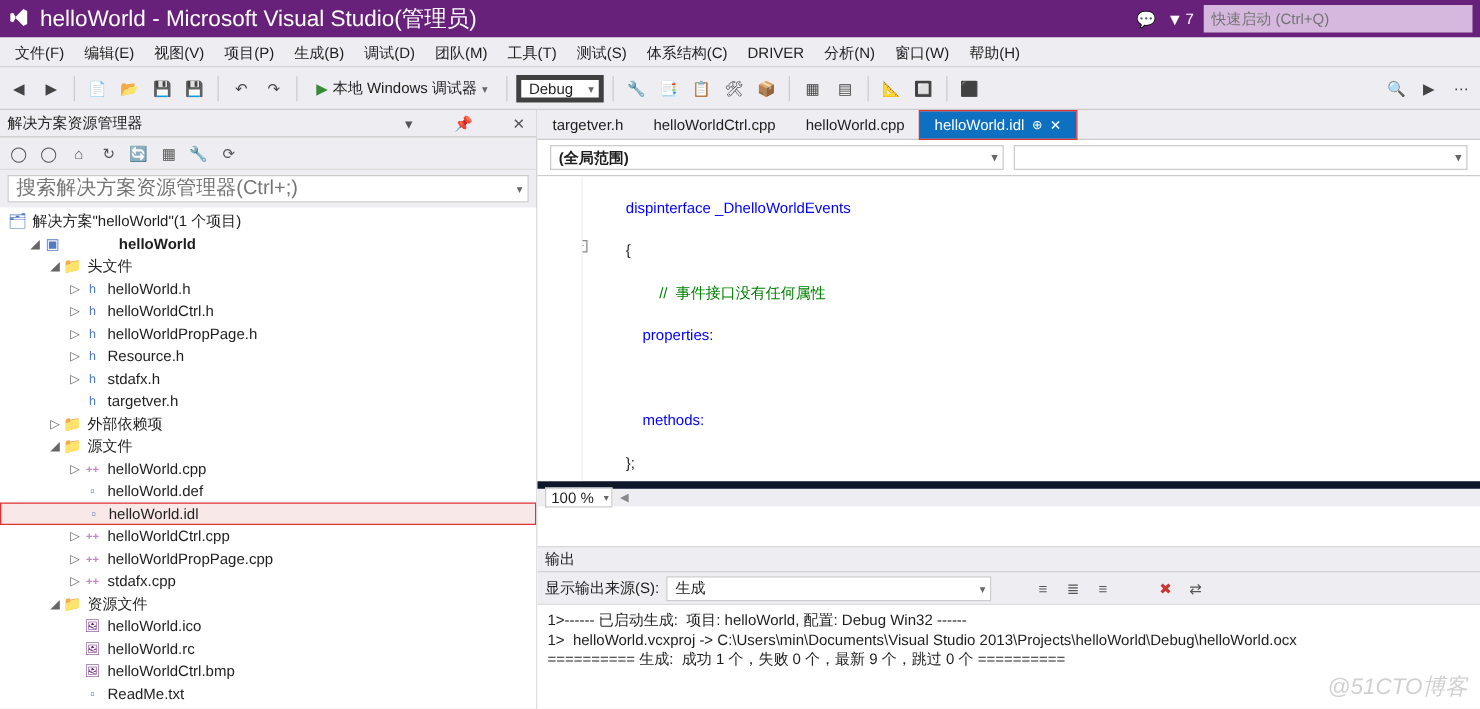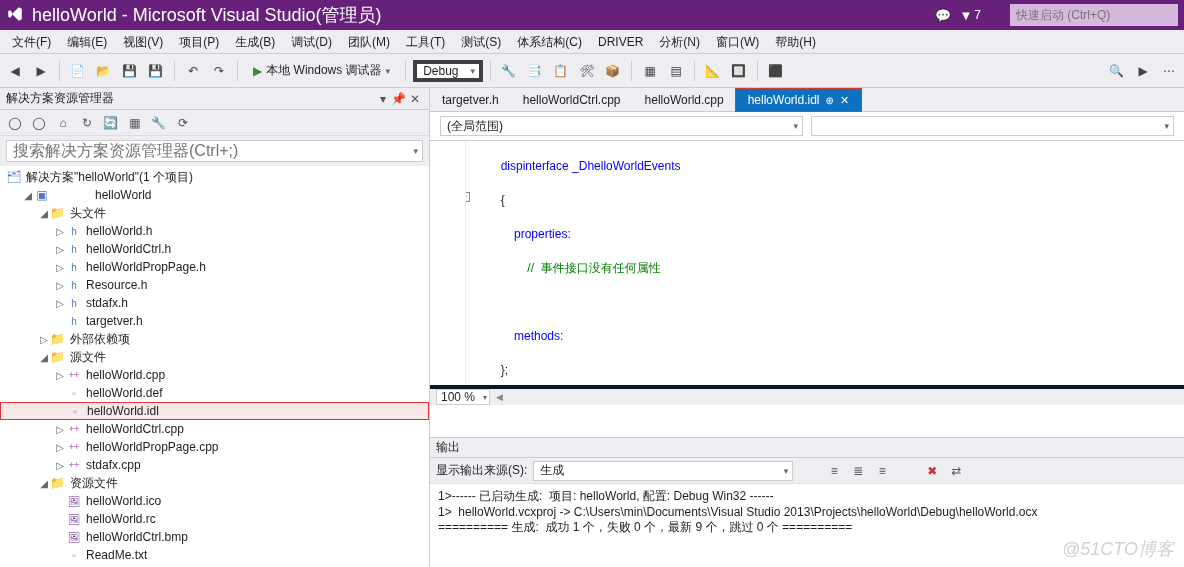--- a/index.html
+++ b/index.html
@@ -4,77 +4,77 @@
 <style>
   * { box-sizing: border-box; margin: 0; padding: 0; font-family: "Microsoft YaHei", "Segoe UI", sans-serif; font-size: 12px; }
   body { background: #eeeef2; color: #1e1e1e; width: 1184px; height: 567px; overflow: hidden; display: flex; flex-direction: column; }
   
   .titlebar { height: 30px; background: #68217a; color: #fff; display: flex; align-items: center; padding: 0 6px; }
   .titlebar .vs-icon svg { width: 18px; height: 18px; }
   .titlebar .title-text { margin-left: 8px; font-size: 18px; flex: 0 0 auto; }
   .titlebar .spacer { flex: 1; }
   .titlebar .tb-right { display: flex; align-items: center; gap: 8px; }
   .titlebar .notif, .titlebar .flag { color: #fff; font-size: 13px; display: flex; align-items: center; gap: 2px; }
-  .titlebar .quicklaunch { width: 168px; height: 22px; background: #d6b8de; border: none; padding: 0 6px; color: #333; margin-left: 21px; }
+  .titlebar .quicklaunch { width: 215px; height: 22px; background: #d6b8de; border: none; padding: 0 6px; color: #333; }
   
   .menubar { height: 24px; background: #eeeef2; display: flex; align-items: center; padding: 0 4px; border-bottom: 1px solid #ccc; }
   .menubar .menu-item { padding: 16px 8px; line-height: 24px; color: #1e1e1e; cursor: default; }
   
   .toolbar { height: 34px; background: #eeeef2; display: flex; align-items: center; padding: 0 4px; gap: 4px; border-bottom: 1px solid #ccc; }
   .toolbar .tb-btn { width: 22px; height: 22px; display: flex; align-items: center; justify-content: center; color: #444; }
   .toolbar .sep { width: 1px; height: 20px; background: #ccc; margin: 0 3px; }
   .toolbar .start-btn { display: flex; align-items: center; gap: 4px; height: 22px; padding: 0 8px; color: #1e1e1e; }
   .toolbar .start-btn .play { color: #388a34; }
   .toolbar .combo { height: 22px; border: 4px solid #404040; background: #fff; padding: 0 18px 0 6px; display: flex; align-items: center; position: relative; min-width: 70px; }
   .toolbar .combo::after { content: "▾"; position: absolute; right: 4px; color: #666; font-size: 9px; }
   .toolbar .spacer { flex: 1; }
   
   .main { flex: 1; display: flex; overflow: hidden; }
   
   .sidebar { width: 430px; background: #eeeef2; border-right: 1px solid #ccc; display: flex; flex-direction: column; }
-  .sidebar-header { height: 22px; background: #eeeef2; display: flex; align-items: center; padding: 0 6px; color: #1e1e1e; border-bottom: 1px solid #ccc; }
+  .sidebar-header { height: 22px; background: #eeeef2; display: flex; align-items: center; padding: 0 6px; color: #1e1e1e; border-bottom: 1px solid #ccc; gap: 28px; }
   .sidebar-header .htitle { flex: 1; }
   .sidebar-header .hicon { width: 16px; text-align: center; color: #555; }
   .sidebar-tb { height: 26px; display: flex; align-items: center; gap: 6px; padding: 0 6px; border-bottom: 1px solid #ddd; color: #555; }
   .sidebar-tb span { display: inline-flex; align-items: center; justify-content: center; width: 18px; height: 18px; }
   .search-box { margin: 4px 6px; height: 22px; border: 1px solid #ccc; background: #fff; display: flex; align-items: center; padding: 0 6px; position: relative; }
   .search-box input { border: none; outline: none; flex: 1; font-size: 16px; color: #888; background: transparent; }
   .search-box::after { content: "▾"; position: absolute; right: 4px; color: #666; font-size: 9px; }
   .tree { flex: 1; overflow: auto; background: #fff; padding-top: 2px; }
   .tree-row { display: flex; align-items: center; height: 18px; padding-right: 4px; white-space: nowrap; }
   .tree-row.selected { border: 1px solid #d33; background: #f9e8e8; }
   .expander { width: 12px; text-align: center; color: #666; font-size: 10px; display: inline-block; }
   .ticon { width: 16px; height: 16px; display: inline-flex; align-items: center; justify-content: center; margin-right: 4px; }
   .ticon.folder { color: #527ac0; }
   .ticon.cpp { color: #c586c0; font-size: 9px; font-weight: bold; }
   .ticon.h { color: #527ac0; font-size: 10px; }
   .ticon.sol { color: #527ac0; }
   .ticon.proj { color: #527ac0; }
   .ticon.img { color: #68217a; font-size: 10px; }
   .pad0 { padding-left: 6px; } .pad1 { padding-left: 22px; } .pad2 { padding-left: 38px; } .pad3 { padding-left: 54px; }
-  .tree-row .bold { font-weight: normal; padding-left: 41px; }
+  .tree-row .bold { font-weight: bold; padding-left: 41px; }
   
   .editor { flex: 1; display: flex; flex-direction: column; background: #fff; }
   .doc-tabs { height: 24px; background: #eeeef2; display: flex; align-items: flex-end; border-bottom: 1px solid #ccc; }
   .doc-tab { height: 22px; padding: 0 12px; display: flex; align-items: center; gap: 6px; color: #1e1e1e; cursor: default; }
   .doc-tab.active { background: #0e70c0; color: #fff; }
   .doc-tab.active.redbox { outline: 1px solid #d33; }
   .doc-tab .pin { font-size: 10px; }
   .doc-tab .x { font-size: 11px; }
-  .editor-dd { height: 24px; display: flex; align-items: center; border-bottom: 1px solid #ccc; padding: 14px 10px; gap: 8px; }
+  .editor-dd { height: 24px; display: flex; align-items: center; border-bottom: 1px solid #ccc; padding: 14px 10px; gap: 8px; font-weight: bold; }
   .editor-dd .combo2 { flex: 1; height: 20px; border: 1px solid #ccc; display: flex; align-items: center; padding: 0 18px 0 6px; position: relative; background: #fff; max-width: 430px; }
   .editor-dd .combo2::after { content: "▾"; position: absolute; right: 4px; color: #666; font-size: 9px; }
   .code-area { flex: 1; display: flex; overflow: hidden; position: relative; }
   .gutter { width: 36px; background: #fff; border-right: 1px solid #eee; color: #888; font-size: 10px; text-align: right; padding-right: 4px; }
   .code { flex: 1; font-family: Consolas, monospace; font-size: 12.5px; line-height: 17px; padding: 0 8px; white-space: pre; overflow: hidden; position: relative; }
   .type { color: #0000ff; }
   .comment { color: #008000; }
   .outline-minus { position: absolute; left: -14px; width: 10px; height: 10px; border: 1px solid #888; font-size: 8px; line-height: 8px; text-align: center; color: #555; background: #fff; }
   .code-line { position: relative; }
-  .zoom-bar { height: 20px; border-top: 4px solid #0f172a; display: flex; align-items: center; padding: 0 6px; gap: 6px; background: #eeeef2; }
+  .zoom-bar { height: 20px; border-top: 6px solid #0f172a; display: flex; align-items: center; padding: 0 6px; gap: 6px; background: #eeeef2; }
   .zoom-bar .zoom-combo { height: 16px; border: 1px solid #ccc; background: #fff; padding: 0 14px 0 4px; position: relative; font-size: 11px; display: flex; align-items: center; }
   .zoom-bar .zoom-combo::after { content: "▾"; position: absolute; right: 2px; font-size: 8px; color: #666; }
   
   .output { height: 130px; border-top: 1px solid #ccc; display: flex; flex-direction: column; background: #fff; }
   .output-header { height: 20px; background: #eeeef2; display: flex; align-items: center; padding: 0 6px; border-bottom: 1px solid #ccc; }
   .output-tb { height: 26px; display: flex; align-items: center; padding: 0 6px; gap: 6px; border-bottom: 1px solid #ddd; background: #eeeef2; }
   .output-tb .combo3 { height: 20px; width: 260px; border: 1px solid #ccc; background: #fff; padding: 0 18px 0 6px; position: relative; display: flex; align-items: center; }
   .output-tb .combo3::after { content: "▾"; position: absolute; right: 4px; color: #666; font-size: 9px; }
   .output-tb .oicon { color: #555; width: 18px; text-align: center; }
   .output-body { flex: 1; font-family: "SimSun", Consolas, monospace; font-size: 12px; padding: 4px 8px; white-space: pre; overflow: hidden; }
@@ -313,22 +313,22 @@
       <div class="combo2">
           <span>(全局范围)</span>
         </div>
       <div class="combo2"></div>
     </div>
     <div class="code-area">
       <div class="gutter"></div>
       <div class="code">
 <div class="code-line">        <span class="type">dispinterface _DhelloWorldEvents</span></div>
 <div class="code-line"><span class="outline-minus">−</span>        <span>{</span></div>
+<div class="code-line">                <span class="comment">//  事件接口没有任何属性</span></div>
 <div class="code-line">            <span class="type">properties:</span></div>
-<div class="code-line">                <span class="comment">//  事件接口没有任何属性</span></div>
 <div class="code-line"> </div>
 <div class="code-line">            <span class="type">methods:</span></div>
 <div class="code-line">        <span>};</span></div>
 <div class="code-line"> </div>
 
 
 
 
 
 

